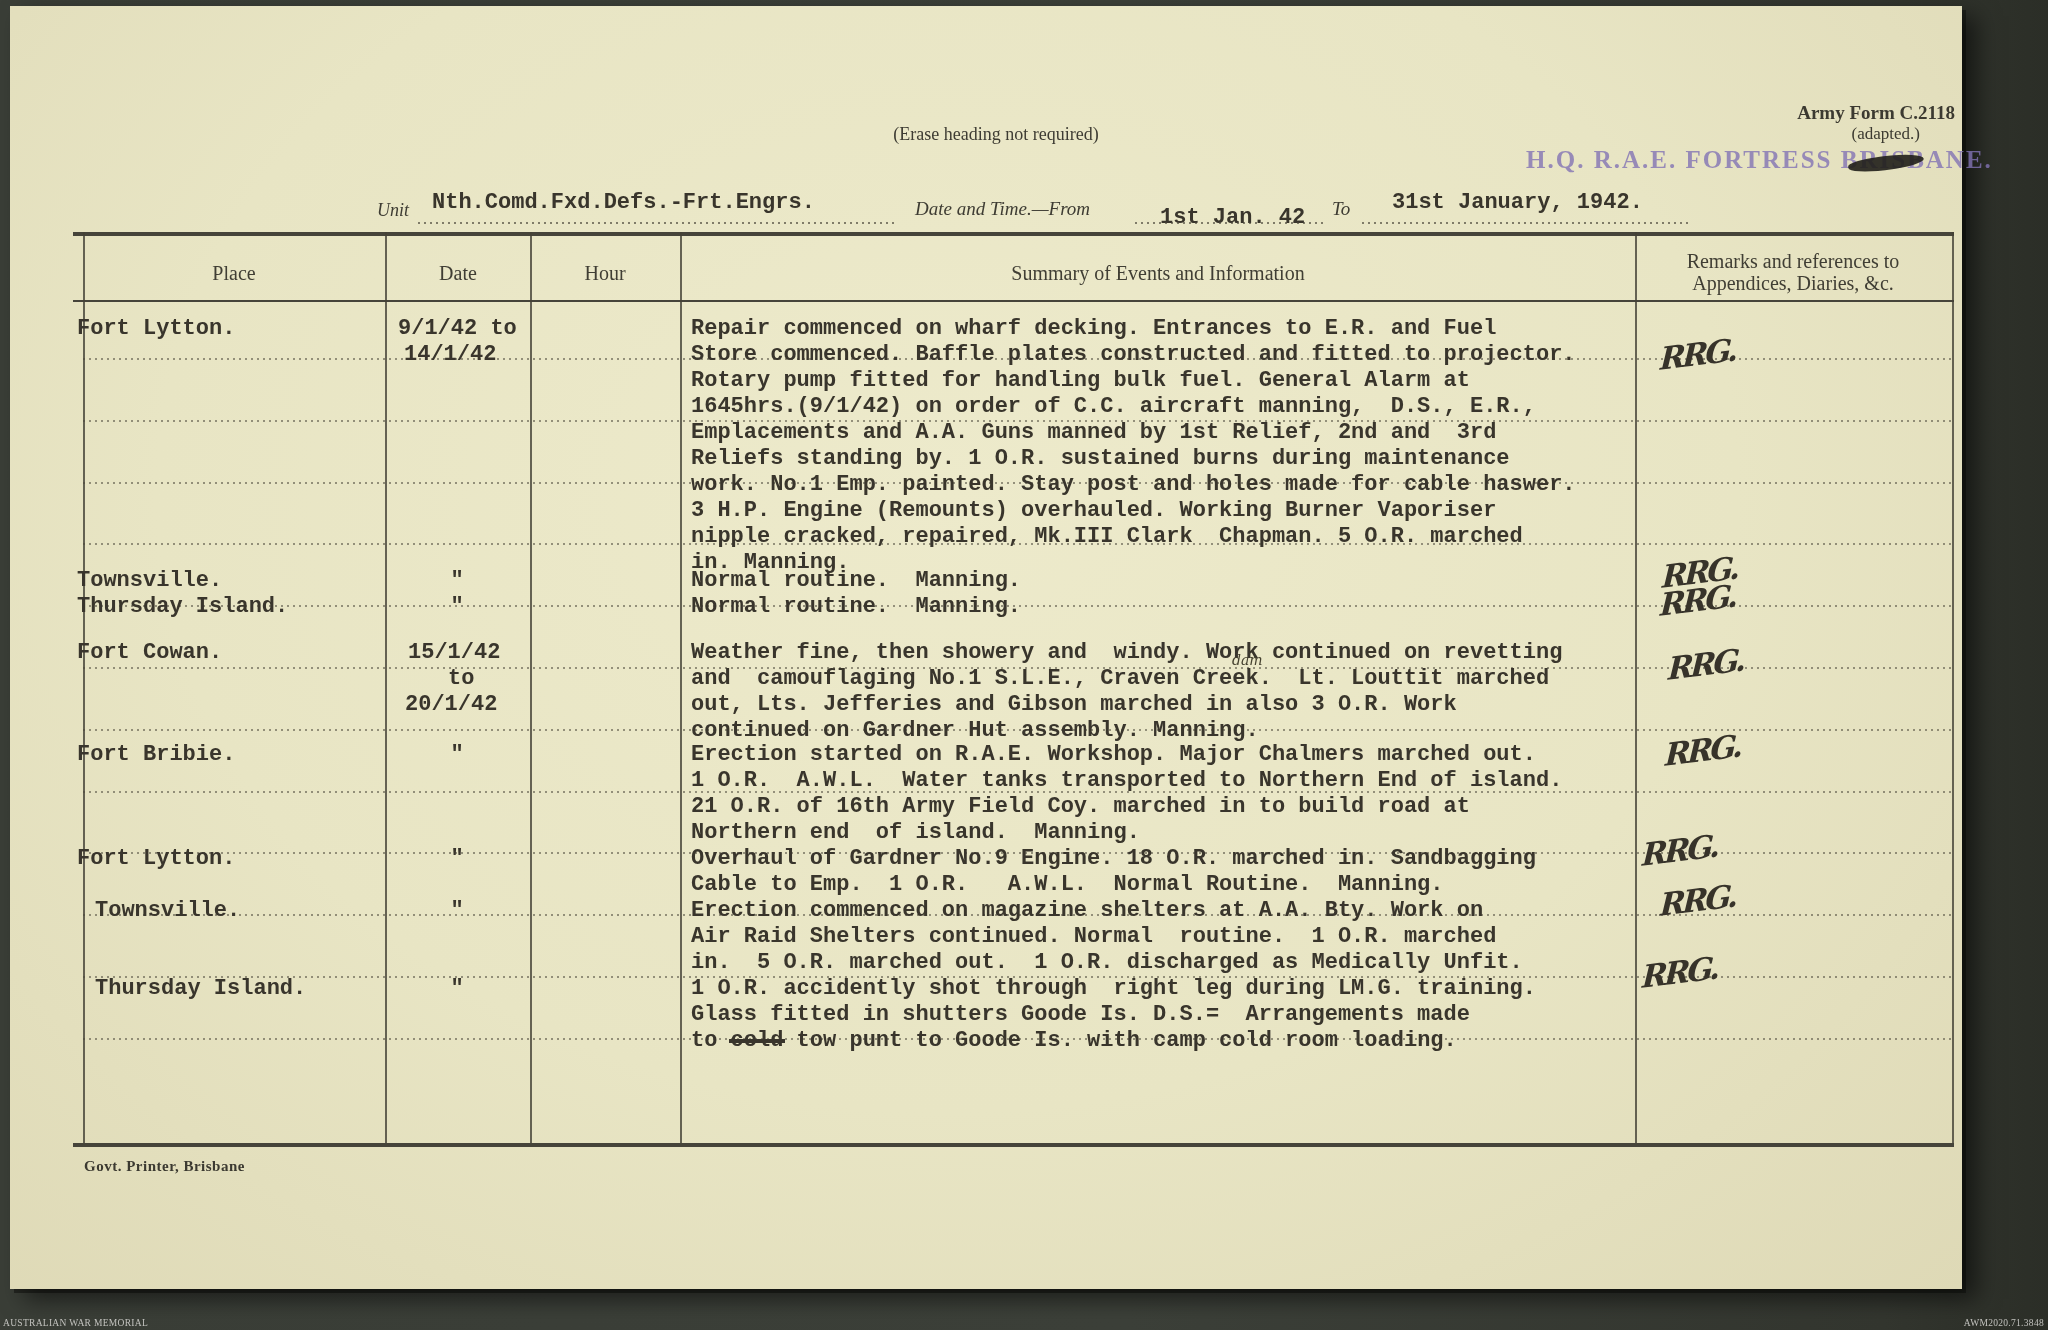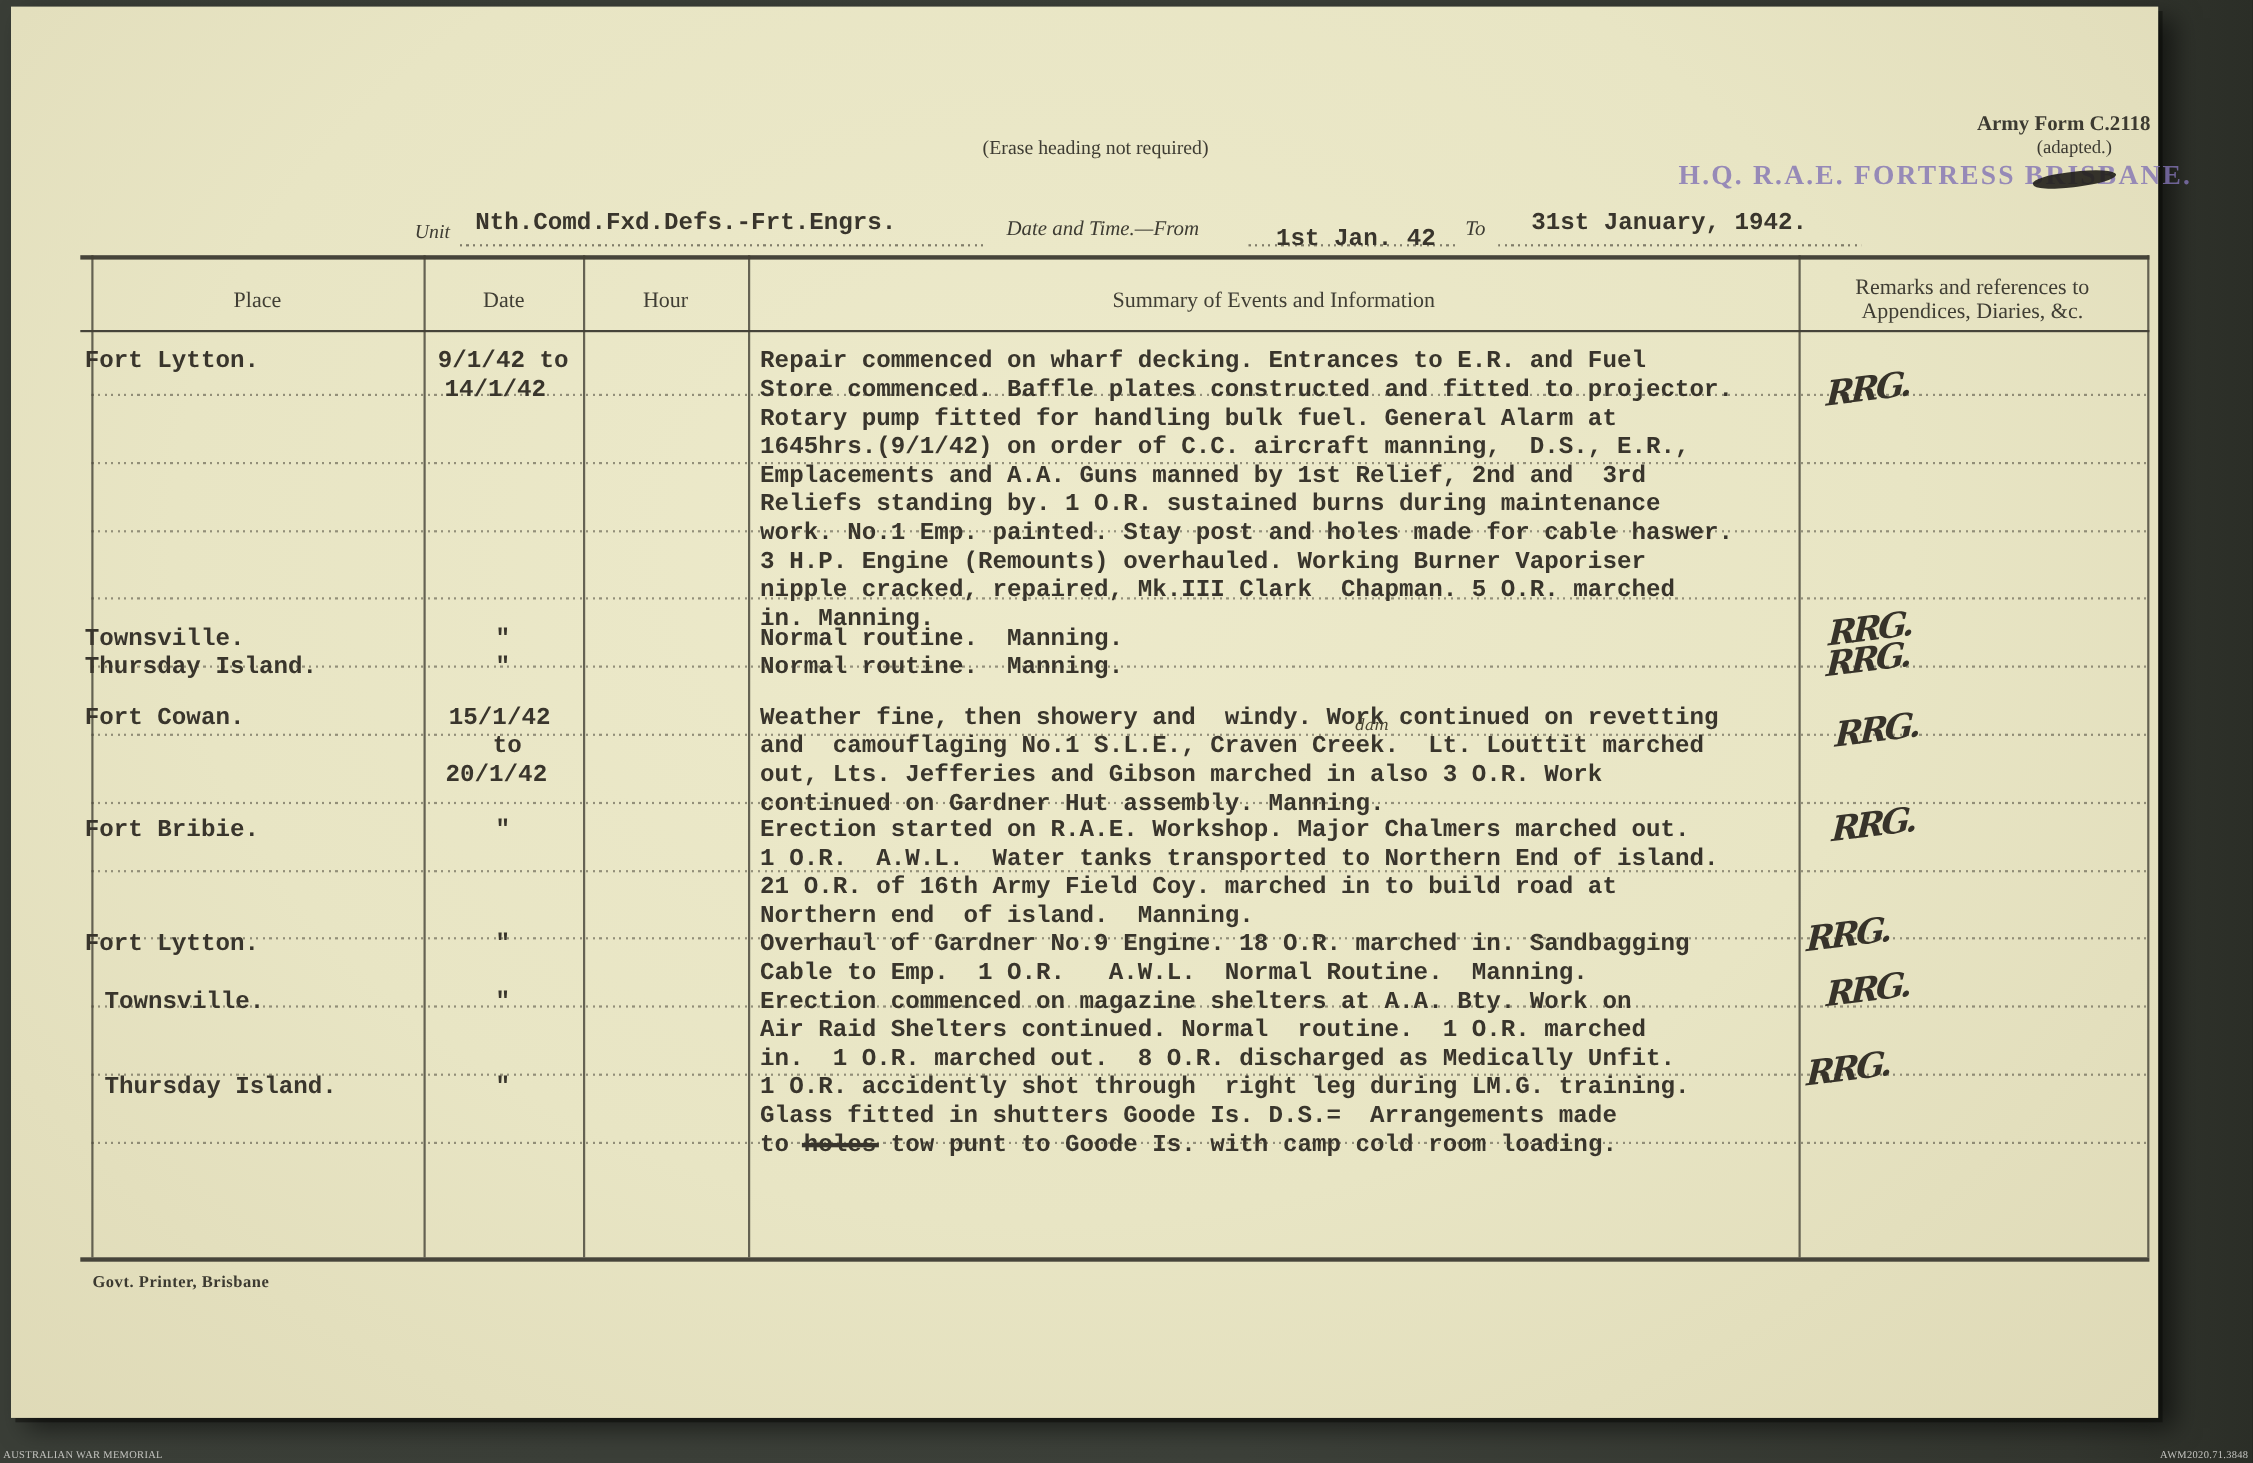--- a/index.html
+++ b/index.html
@@ -153,29 +153,29 @@
           <div class="cell typed" style="left: 447px; top: 840px; transform: translateX(-50%);">"</div>
           <div class="cell typed" style="left: 681px; top: 840px;">Overhaul of Gardner No.9 Engine. 18 O.R. marched in. Sandbagging</div>
           <div class="cell typed" style="left: 681px; top: 866px;">Cable to Emp.  1 O.R.   A.W.L.  Normal Routine.  Manning.</div>
           <div class="script" style="left: 1632px; top: 826px;">RRG.</div>
         </div>
         <div>
           <div class="cell typed" style="left: 85px; top: 892px;">Townsville.</div>
           <div class="cell typed" style="left: 447px; top: 892px; transform: translateX(-50%);">"</div>
           <div class="cell typed" style="left: 681px; top: 892px;">Erection commenced on magazine shelters at A.A. Bty. Work on</div>
           <div class="cell typed" style="left: 681px; top: 918px;">Air Raid Shelters continued. Normal  routine.  1 O.R. marched</div>
-          <div class="cell typed" style="left: 681px; top: 944px;">in.  1 O.R. marched out.  8 O.R. discharged as Medically Unfit.</div>
+          <div class="cell typed" style="left: 681px; top: 944px;">in.  5 O.R. marched out.  1 O.R. discharged as Medically Unfit.</div>
           <div class="script" style="left: 1650px; top: 876px;">RRG.</div>
         </div>
         <div>
           <div class="cell typed" style="left: 85px; top: 970px;">Thursday Island.</div>
           <div class="cell typed" style="left: 447px; top: 970px; transform: translateX(-50%);">"</div>
           <div class="cell typed" style="left: 681px; top: 970px;">1 O.R. accidently shot through  right leg during LM.G. training.</div>
           <div class="cell typed" style="left: 681px; top: 996px;">Glass fitted in shutters Goode Is. D.S.=  Arrangements made</div>
-          <div class="cell typed" style="left: 681px; top: 1022px;">to <span class="struck">holes</span> tow punt to Goode Is. with camp cold room loading.</div>
+          <div class="cell typed" style="left: 681px; top: 1022px;">to <span class="struck">cold</span> tow punt to Goode Is. with camp cold room loading.</div>
           <div class="script" style="left: 1632px; top: 948px;">RRG.</div>
         </div>
       </div>
 
     <div class="printer">Govt. Printer, Brisbane</div>
   </div>
 
   <div class="caption" style="left:3px;">AUSTRALIAN WAR MEMORIAL</div>
   <div class="caption" style="right:4px;">AWM2020.71.3848</div>
 </div>

